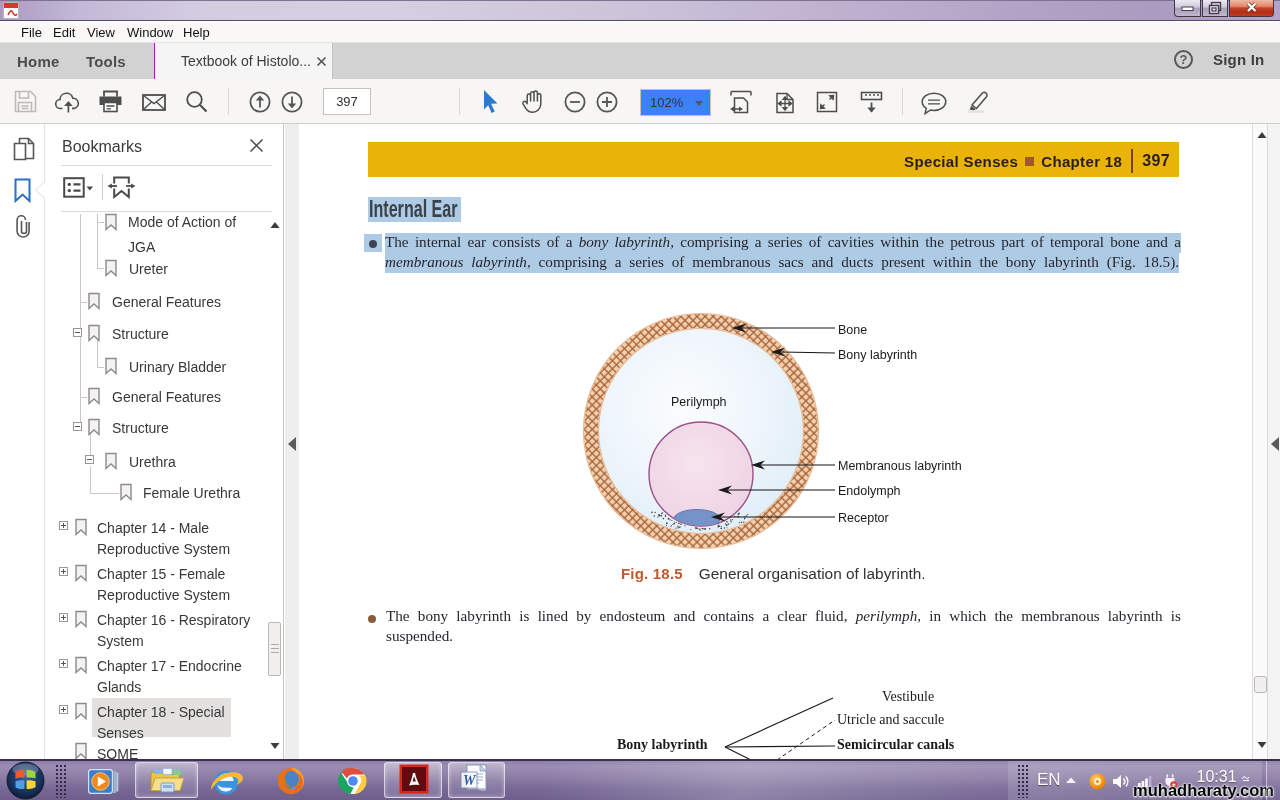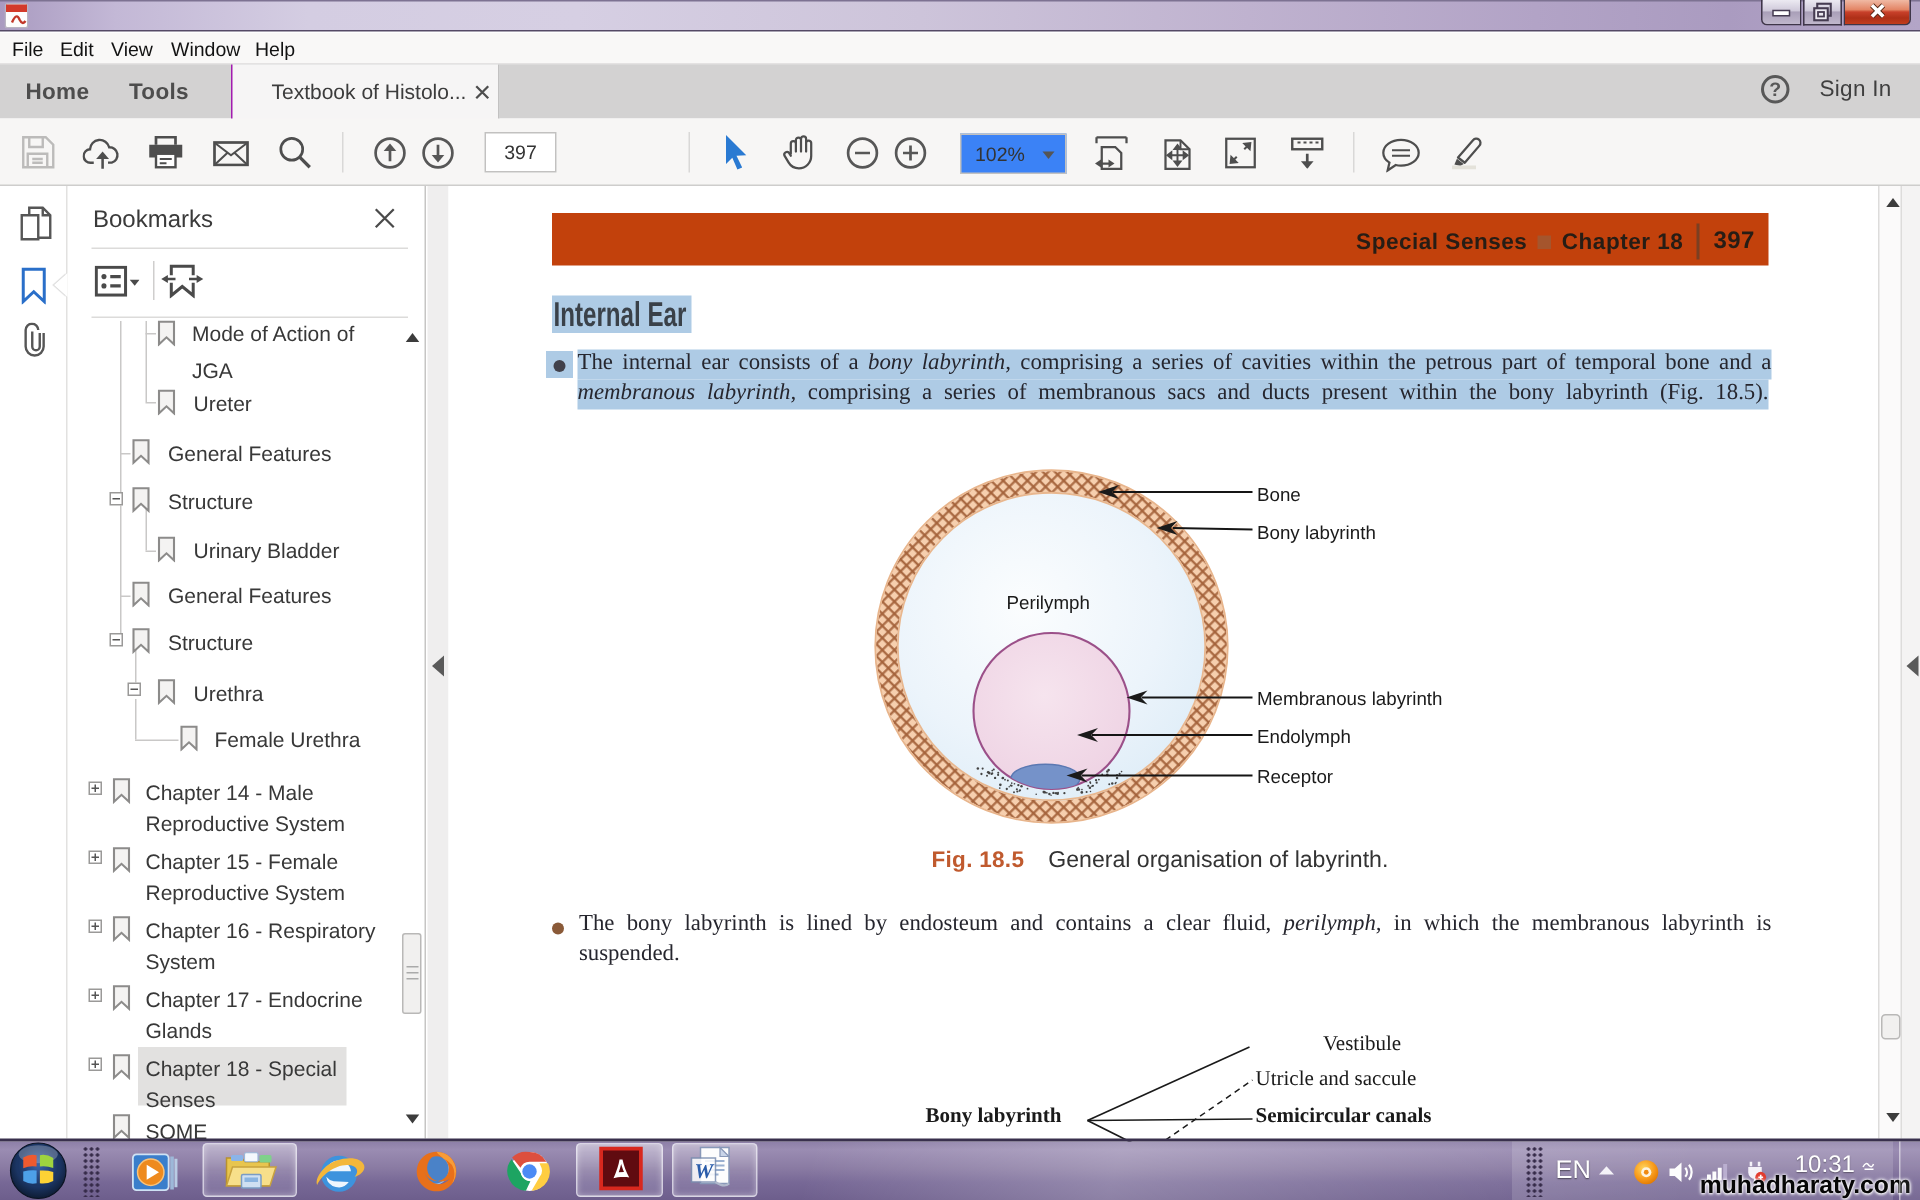--- a/index.html
+++ b/index.html
@@ -15,29 +15,29 @@
   #titletext { position:absolute; left:22px; top:3px; font-size:12px; letter-spacing:0.22px; color:#15151f; white-space:nowrap; }
   
   #winbtns { position:absolute; right:6px; top:0; height:17px; display:flex; }
   .wbtn { height:17px; border:1px solid #3f3649; border-top:none; position:relative; }
   #btnmin { width:27px; border-radius:0 0 0 4px; background:linear-gradient(#eceaf2 0%,#cfc9da 45%,#a99fb8 50%,#c0b7cc 100%); }
   #btnmax { width:26px; margin-left:1px; background:linear-gradient(#eceaf2 0%,#cfc9da 45%,#a99fb8 50%,#c0b7cc 100%); }
   #btnclose { width:45px; margin-left:1px; border-radius:0 0 4px 0; background:linear-gradient(#f0b9a4 0%,#e38565 40%,#c8402a 50%,#ae2f17 75%,#c23d1d 100%); }
 
   
   #menubar { position:absolute; left:0; top:22px; width:1280px; height:20px; background:#f9f8f7; }
-  #menubar span { position:absolute; top:3px; font-size:13px; color:#121212; }
+  #menubar span { position:absolute; top:3px; font-size:13px; color:#121212;margin-left:13px; }
 
   
   #tabbar { position:absolute; left:0; top:42px; width:1280px; height:37px; background:#d3d2d2; border-top:1px solid #e4e2e2; }
   #tabbar .tablbl { position:absolute; top:10px; font-size:15px; color:#4d4d4d; font-weight:bold; letter-spacing:0.2px;}
   #activetab { position:absolute; left:154px; top:0px; width:179px; height:37px; background:#f6f5f5; border-left:1px solid #a21caf; border-right:1px solid #c2c1c1; }
   #activetab .txt { position:absolute; left:26px; top:10px; font-size:14px; color:#3c3c3c; }
   #qmark { position:absolute; left:1174px; top:50px; width:19px; height:19px; border:2px solid #585858; border-radius:50%; color:#585858; font-size:13px; font-weight:bold; text-align:center; line-height:16px; }
-  #signin { position:absolute; left:1213px; top:51px; font-size:15px; color:#3f3f3f; font-weight:normal; letter-spacing:0.2px; }
+  #signin { position:absolute; left:1213px; top:51px; font-size:15px; color:#3f3f3f; font-weight:bold; letter-spacing:0.2px; }
 
   
   #toolbar { position:absolute; left:0; top:79px; width:1280px; height:45px; background:#f7f6f5; border-bottom:1px solid #cecdcc; }
   .tsep { position:absolute; top:9px; width:1px; height:27px; background:#d9d8d7; }
   #pagebox { position:absolute; left:323px; top:9px; width:48px; height:27px; background:#fff; border:1px solid #c2c1c0; font-size:13px; color:#333; text-align:center; line-height:25px; }
   #pagecount { position:absolute; left:378px; top:15px; font-size:13px; color:#333;margin-top:36px; }
   #zoombox { position:absolute; left:640px; top:10px; width:71px; height:27px; background:#3b82f6; border:1px solid #c2c1c0; }
   #zoombox .z { position:absolute; left:9px; top:5px; font-size:13px; color:#333; }
   #zoombox .arr { position:absolute; right:7px; top:11px; width:0; height:0; border-left:4px solid transparent; border-right:4px solid transparent; border-top:5px solid #555; }
 
@@ -57,21 +57,21 @@
 
   
   .bmitem { position:absolute; font-size:14px; color:#383838; line-height:21px; white-space:nowrap; }
   .pmbox { position:absolute; width:9px; height:9px; background:#fff; border:1px solid #9a9998; }
   .pmbox:before { content:""; position:absolute; left:1px; top:3px; width:5px; height:1px; background:#555; }
   .pmbox.plus:after { content:""; position:absolute; left:3px; top:1px; width:1px; height:5px; background:#555; }
   .tline { position:absolute; background:#c9c8c7; }
 
   
   #bmscroll { position:absolute; left:221px; top:90px; width:16px; height:545px; }
-  #band { position:absolute; left:368px; top:142px; width:811px; height:35px; background:#c2410c; }
+  #band { position:absolute; left:368px; top:142px; width:811px; height:35px; background:#eab308; }
   #bandtxt { position:absolute; right:9px; top:7px; font-size:15px; font-weight:bold; color:#271d15; display:flex; align-items:center; letter-spacing:0.35px; }
   #bandtxt .sq { display:inline-block; width:9px; height:9px; background:#a5552d; margin:0 7px; }
   #bandtxt .vbar { display:inline-block; width:2px; height:24px; background:#7a3f22; margin:0 9px; }
   #hdhl { position:absolute; left:368px; top:197px; width:93px; height:25px; background:#aecbe5; }
   #heading { position:absolute; left:369px; top:196px; font-size:23px; font-weight:bold; color:#3a4149; transform:scaleX(0.70); transform-origin:0 0; white-space:nowrap; }
 
   .hl { background:#aecbe5; }
   .pline { position:absolute; font-family:"Liberation Serif", serif; font-size:15.2px; color:#26262e; white-space:nowrap; }
   .jl { display:inline-block; width:100%; text-align:justify; text-align-last:justify; }
   #b1 { position:absolute; left:364px; top:234px; width:18px; height:18px; background:#aecbe5; }

